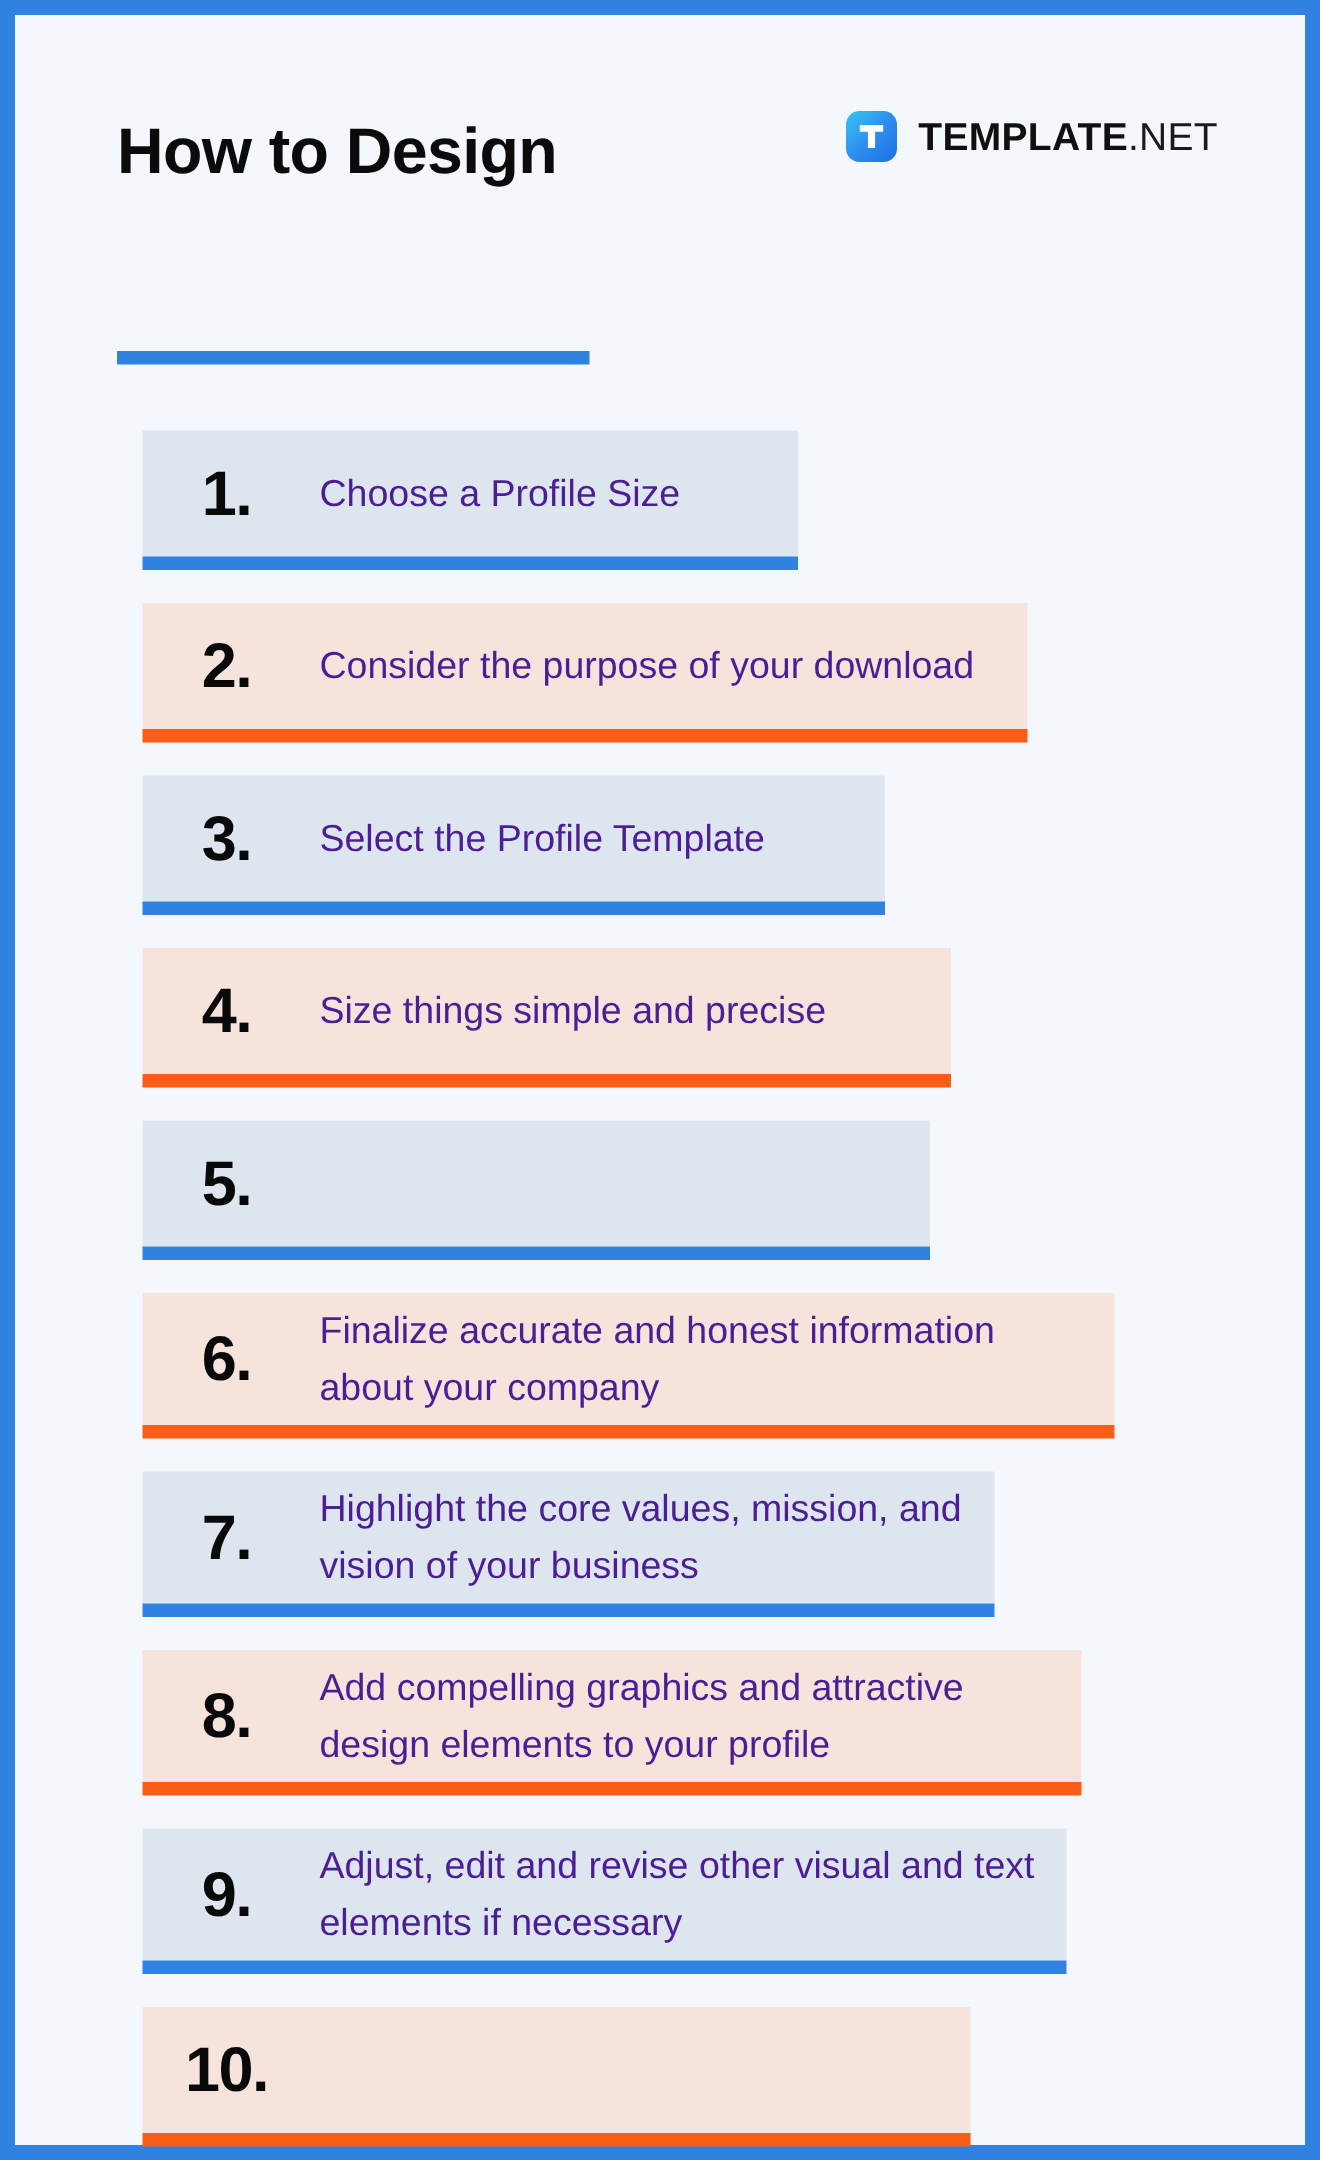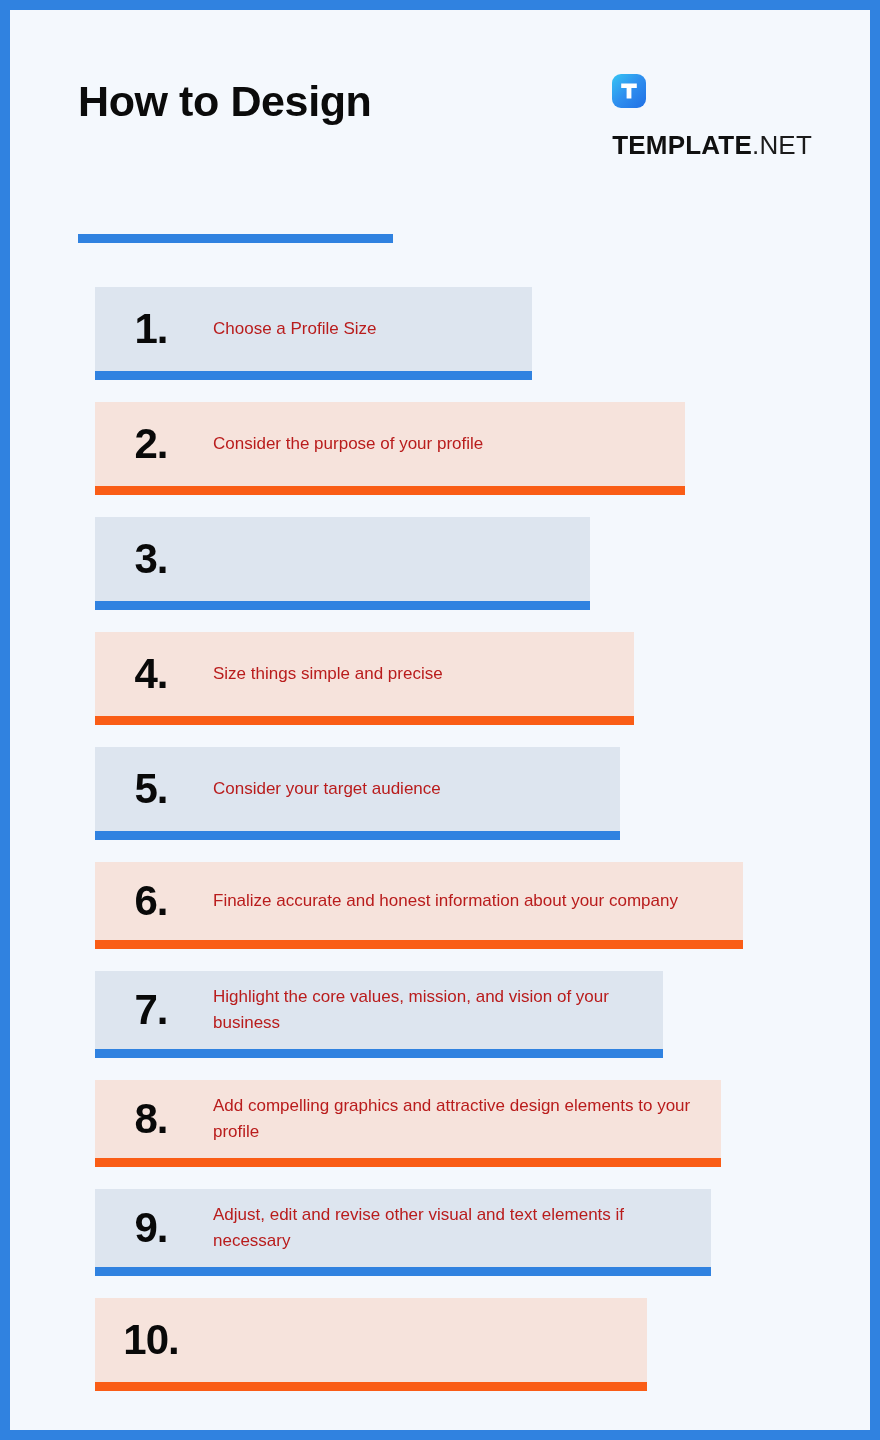--- a/index.html
+++ b/index.html
@@ -57,23 +57,22 @@
     height: 9px;
     background: #3082e0;
   }
 
   
   .logo {
     position: absolute;
     right: 58px;
     top: 64px;
     display: flex;
-    align-items: flex-start;
-    gap: 24px;
-    flex-direction: column;
+    align-items: center;
+    gap: 14px;
   }
 
   .logo-mark {
     width: 34px;
     height: 34px;
     border-radius: 9px;
     background: linear-gradient(135deg, #36c6f4 0%, #2f90ef 48%, #1f6fe5 100%);
     display: flex;
     align-items: center;
     justify-content: center;
@@ -117,23 +116,23 @@
     text-align: center;
     font-size: 42px;
     font-weight: bold;
     color: #090909;
     letter-spacing: -1px;
     line-height: 1;
     padding-right: 6px;
   }
 
   .step-text {
-    font-size: 17px;
+    font-size: 25px;
     line-height: 1.52;
-    color: #b91c1c;
+    color: #4c1d95;
     padding-right: 16px;
   }
 
   .step-bar {
     height: 9px;
     margin-left: 85px;
   }
 
   
   .step.two-line .step-box { min-height: 78px; }
@@ -172,41 +171,41 @@
         <div class="step blue">
           <div class="step-box" style="width: 437px;">
             <div class="step-num">1.</div>
             <div class="step-text">Choose a Profile Size</div>
           </div>
           <div class="step-bar" style="width: 437px;"></div>
         </div>
         <div class="step orange">
           <div class="step-box" style="width: 590px;">
             <div class="step-num">2.</div>
-            <div class="step-text">Consider the purpose of your profile</div>
+            <div class="step-text">Consider the purpose of your download</div>
           </div>
           <div class="step-bar" style="width: 590px;"></div>
         </div>
         <div class="step blue">
           <div class="step-box" style="width: 495px;">
             <div class="step-num">3.</div>
+            <div class="step-text">Select the Profile Template</div>
           </div>
           <div class="step-bar" style="width: 495px;"></div>
         </div>
         <div class="step orange">
           <div class="step-box" style="width: 539px;">
             <div class="step-num">4.</div>
             <div class="step-text">Size things simple and precise</div>
           </div>
           <div class="step-bar" style="width: 539px;"></div>
         </div>
         <div class="step blue">
           <div class="step-box" style="width: 525px;">
             <div class="step-num">5.</div>
-            <div class="step-text">Consider your target audience</div>
           </div>
           <div class="step-bar" style="width: 525px;"></div>
         </div>
         <div class="step orange two-line">
           <div class="step-box" style="width: 648px;">
             <div class="step-num">6.</div>
             <div class="step-text">Finalize accurate and honest information about your company</div>
           </div>
           <div class="step-bar" style="width: 648px;"></div>
         </div>

